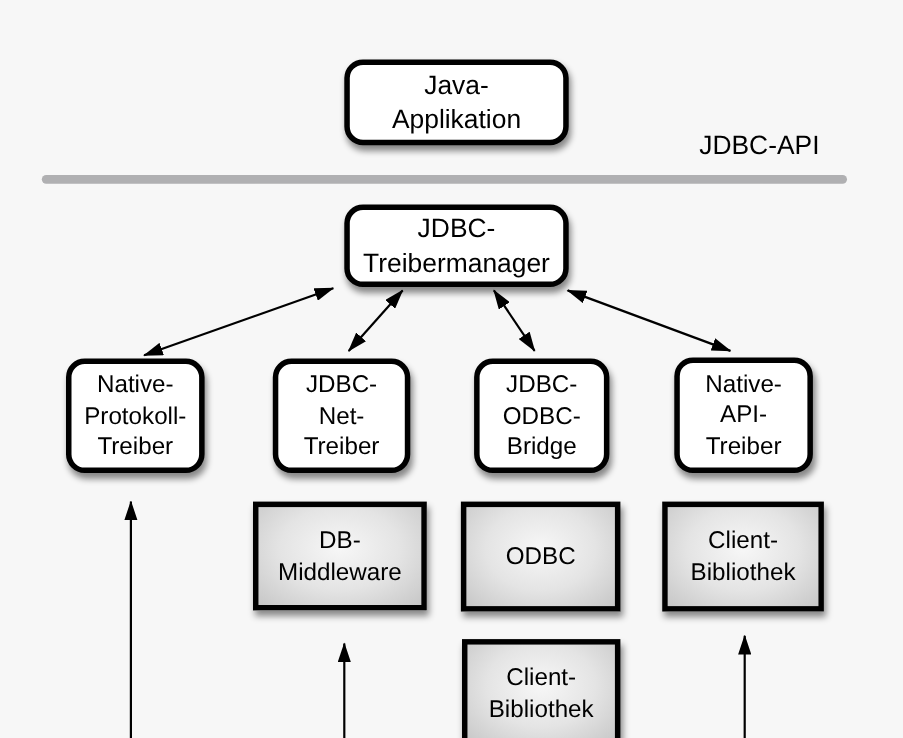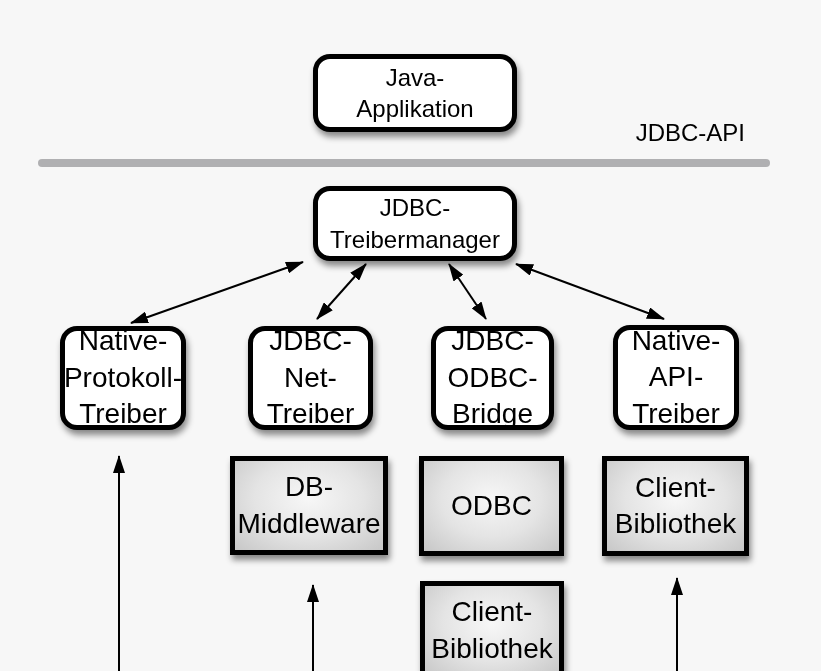--- a/index.html
+++ b/index.html
@@ -17,21 +17,21 @@
   }
   .arrow-layer{
     position:absolute;left:0;top:0;z-index:1;
   }
   .node{
     position:absolute;z-index:2;
     box-sizing:border-box;
     border:5px solid #000;
     display:flex;align-items:center;justify-content:center;
     text-align:center;
-    font-size:28px;line-height:1.3;font-weight:500;
+    font-size:22px;line-height:1.3;font-weight:500;
     box-shadow:2px 5px 6px rgba(0,0,0,.45);
   }
   .rounded{border-radius:17px;background:#ffffff;}
   .gray{
     background:radial-gradient(ellipse at 50% 42%, #f7f7f7 0%, #e4e4e4 52%, #c7c7c7 100%);
   }
   .label{white-space:pre-line;}
   #java-app{left:313px;top:15px;width:204px;height:78px;font-size:24px;}
   #treibermanager{left:313px;top:147px;width:204px;height:75px;font-size:24px;}
   #native-protokoll{left:60px;top:287px;width:126px;height:104px;}

